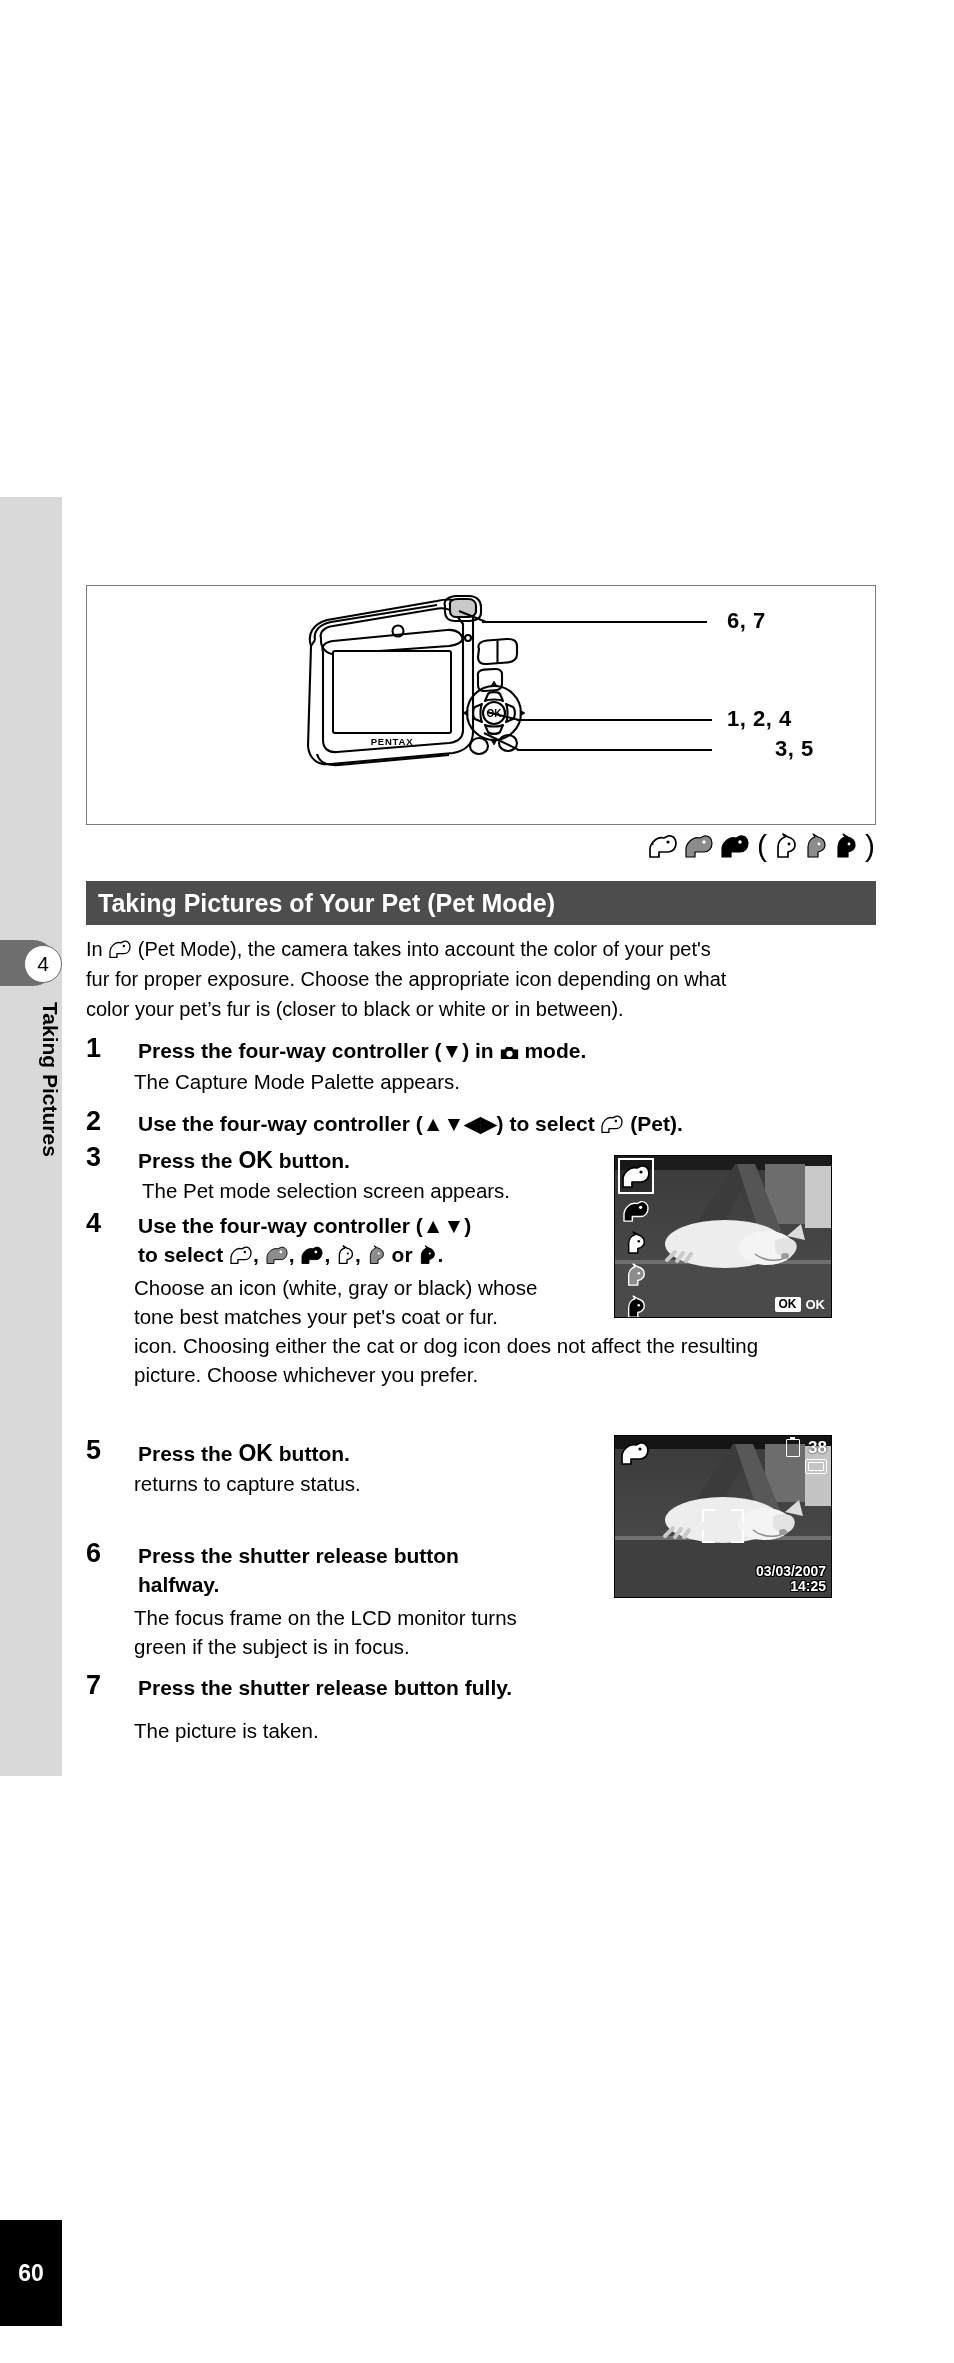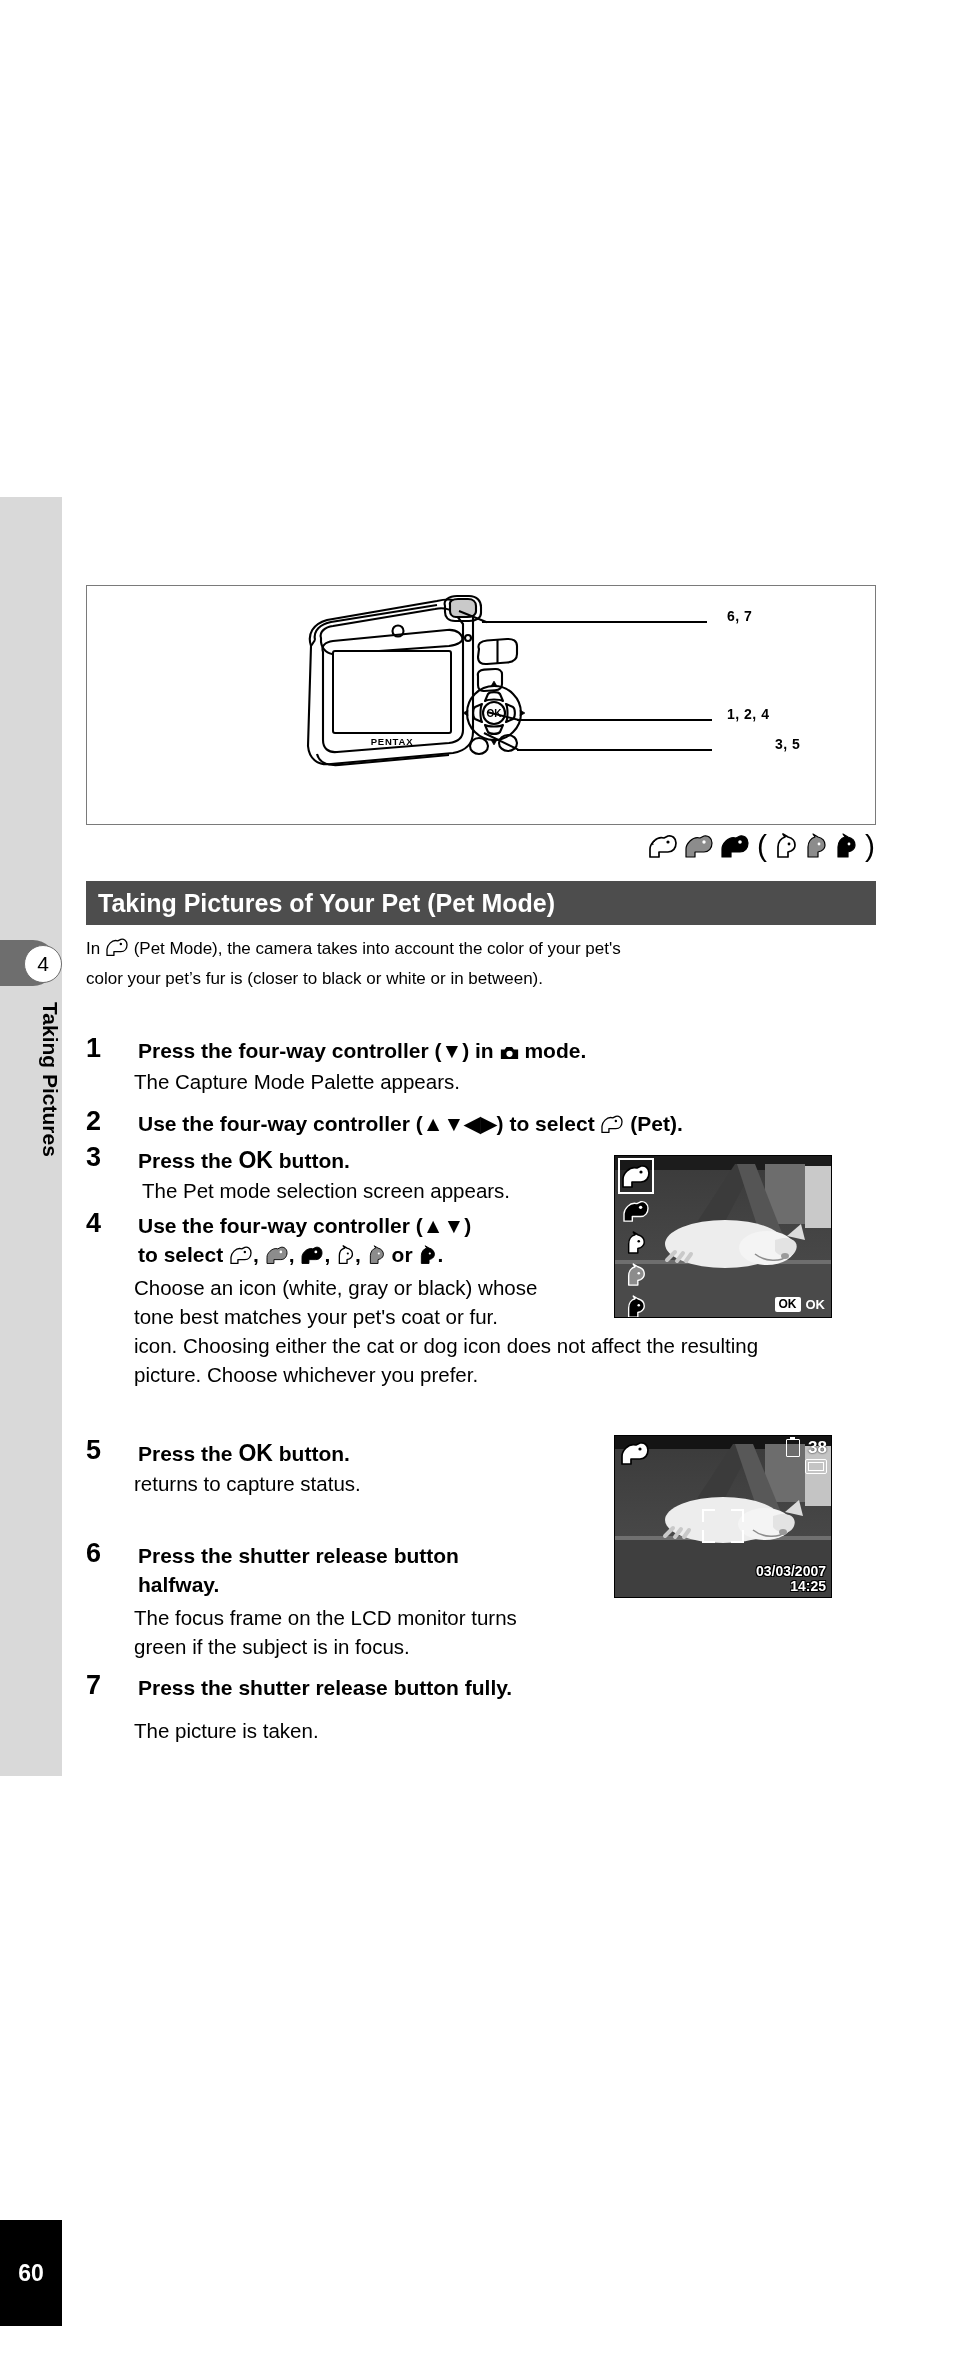--- a/index.html
+++ b/index.html
@@ -51,21 +51,21 @@
   }
 
   
   #figure-box{
     position:absolute; left:0px; top:585px; width:790px; height:240px;
     border:1px solid #7a7a7a; background:#fff;
     box-sizing:border-box;
   }
   #camera-svg{ position:absolute; left:210px; top:8px; }
   .callout{
-    position:absolute; font-size:14px; font-weight:bold;
+    position:absolute; font-size:22px; font-weight:bold;
     font-family:"Liberation Sans", sans-serif; letter-spacing:0.5px;
   }
   #callout-67{ left:640px; top:22px; }
   #callout-124{ left:640px; top:120px; }
   #callout-35{ left:640px; top:150px;margin-left:48px; }
   .leader{ position:absolute; background:#000; height:2px; }
 
   
   #pet-icon-strip{
     position:absolute; right:0px; top:828px; width:280px; height:36px;
@@ -78,21 +78,21 @@
     position:absolute; left:0px; top:881px; width:790px; height:44px;
     background:#4d4d4d; color:#fff;
     display:flex; align-items:center;
     padding-left:12px; box-sizing:border-box;
     font-size:25px; font-weight:bold;
   }
 
   
   #intro{
     position:absolute; left:0px; top:934px; width:790px;
-    font-size:17px; line-height:30px;
+    font-size:20px; line-height:30px;
   }
   #intro .ln{ display:block; white-space:nowrap; }
 
   
   .step{ position:absolute; }
   .step-num{
     position:absolute; left:0px; width:34px; text-align:left;
     font-size:27px; font-weight:bold; line-height:1;
   }
   .step-title{
@@ -312,20 +312,21 @@
   <div id="intro">
     <span class="ln">
       <span>In</span>
       <svg class="inline-ico" width="24" height="20" viewBox="0 0 30 26">
         <path d="M2,16 L2,24 L11,24 L11,19 L20,19 C25,19 28,15 28,10
                  C28,5 24,2 20,3 L16,5 C13,4 9,5 6,8 C3,11 2,13 2,16 Z" fill="#fff" stroke="#000" stroke-width="1.7" stroke-linejoin="round"></path>
         <circle cx="20" cy="9" r="1.6" fill="#000"></circle>
       </svg>
       <span>(Pet Mode), the camera takes into account the color of your pet's</span>
     </span>
+    <span class="ln">fur for proper exposure. Choose the appropriate icon depending on what</span>
     <span class="ln">color your pet’s fur is (closer to black or white or in between).</span>
   </div>
 
   <div class="step" style="left:0;top:1035px;width:790px;height:64px;">
     <div class="step-num">1</div>
     <div class="step-title" style="top:2px;">
       <span>Press the four-way controller (</span><span>▼</span><span>) in</span>
       <svg class="inline-ico" width="19" height="17" viewBox="0 0 22 19">
         <path d="M1,6 L5.5,6 L7.5,3 L14,3 L16,6 L21,6 L21,17 L1,17 Z" fill="#000"></path>
         <circle cx="11" cy="11" r="3.6" fill="#fff"></circle>

